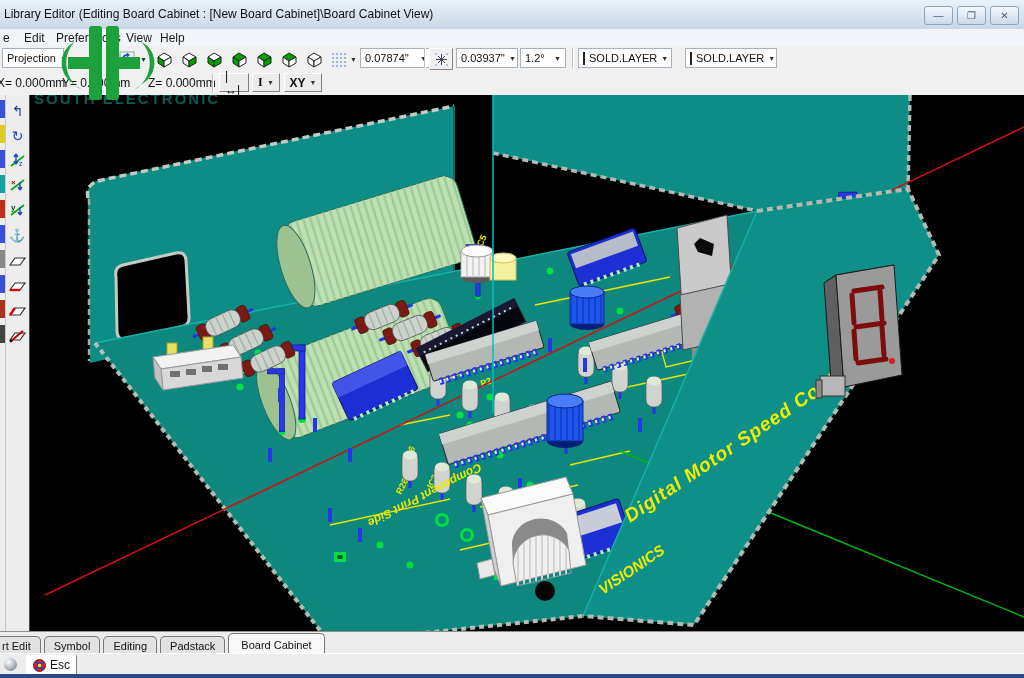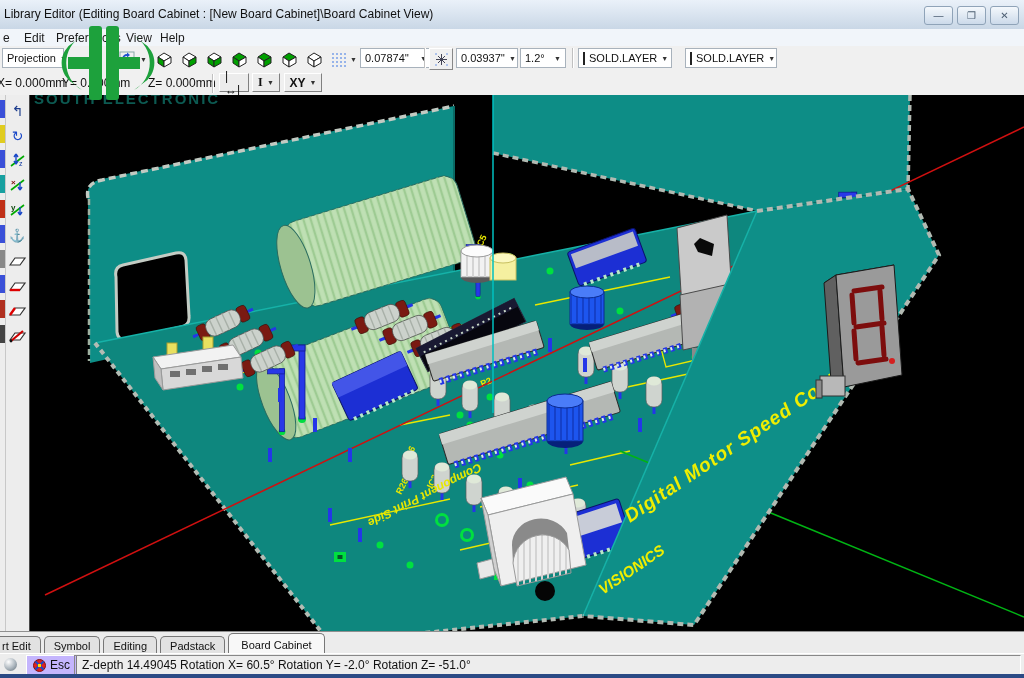--- a/index.html
+++ b/index.html
@@ -37,21 +37,21 @@
   
   .tabbar{left:0;top:631px;width:1024px;height:22px;background:#ececec;border-top:1px solid #8f8f8f;}
   .tab{border:1px solid #777;border-bottom:none;border-radius:5px 5px 0 0;background:#e2e2e2;height:18px;
        margin-top:4px;margin-right:3px;padding:0 9px;font-size:11px;display:flex;align-items:center;color:#111;}
   .tab.active{background:#f8f8f8;height:21px;margin-top:1px;padding:0 12px;}
   .tabrow{display:flex;position:absolute;left:-8px;top:0;}
   
   .statusbar{left:0;top:653px;width:1024px;height:21px;background:#ededed;border-top:1px solid #fff;}
   .sphere{left:4px;top:4px;width:13px;height:13px;border-radius:50%;
           background:radial-gradient(circle at 35% 30%,#ffffff,#aab4bc 55%,#5d6a74);}
-  .escbtn{left:26px;top:1px;height:18px;border:1px solid;border-color:#fff #808080 #808080 #fff;background:#c4b5fd;
+  .escbtn{left:26px;top:1px;height:18px;border:1px solid;border-color:#fff #808080 #808080 #fff;background:#ffffff;
           display:flex;align-items:center;gap:4px;padding:0 6px;font-size:12px;}
   .statusfield{left:74px;top:1px;right:3px;height:18px;border:1px solid;border-color:#888 #fff #fff #888;
                display:flex;align-items:center;padding:0 7px;font-size:12px;color:#111;white-space:nowrap;}
   .bframe{left:0;top:674px;width:1024px;height:4px;background:#2b4a85;}
   .logo{left:48px;top:26px;z-index:30;}
   svg text{user-select:none;}
 </style>
 </head>
 <body>
 
@@ -660,19 +660,16 @@
   <div class="abs statusbar">
     <div class="abs sphere"></div>
     <div class="abs escbtn">
       <svg width="13" height="13" viewBox="0 0 13 13">
         <circle cx="6.5" cy="6.5" r="6" fill="#e02020" stroke="#801010"></circle>
         <path d="M2.5,2.5 L10.5,10.5 M10.5,2.5 L2.5,10.5" stroke="#1b49c8" stroke-width="2.2"></path>
         <rect x="5" y="5" width="3" height="3" fill="#ffe000"></rect>
       </svg>
       <span>Esc</span>
     </div>
-    <div class="abs statusfield">
-      <span>Z-depth 14.49045   Rotation X= 60.5°  Rotation Y= -2.0°  Rotation Z= -51.0°</span>
-    </div>
   </div>
 
   <div class="abs bframe"></div>
 </div>
 
 </body></html>

